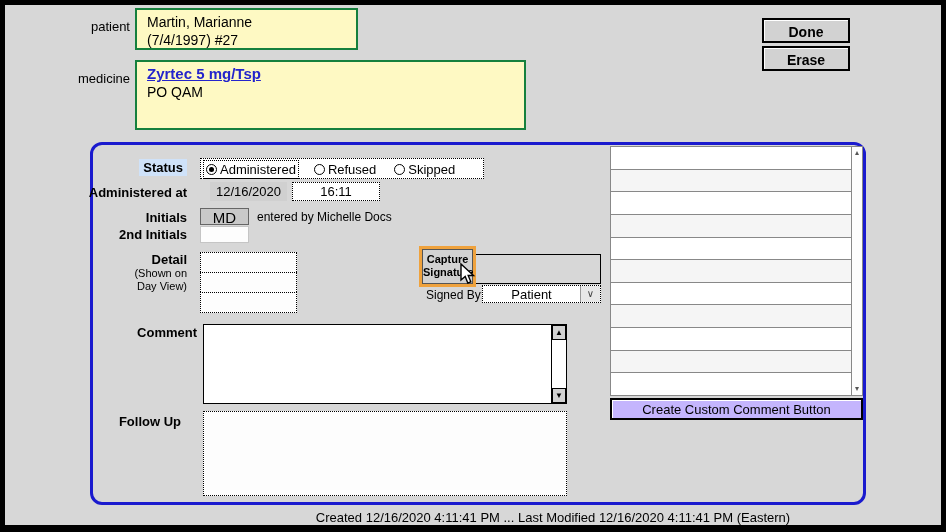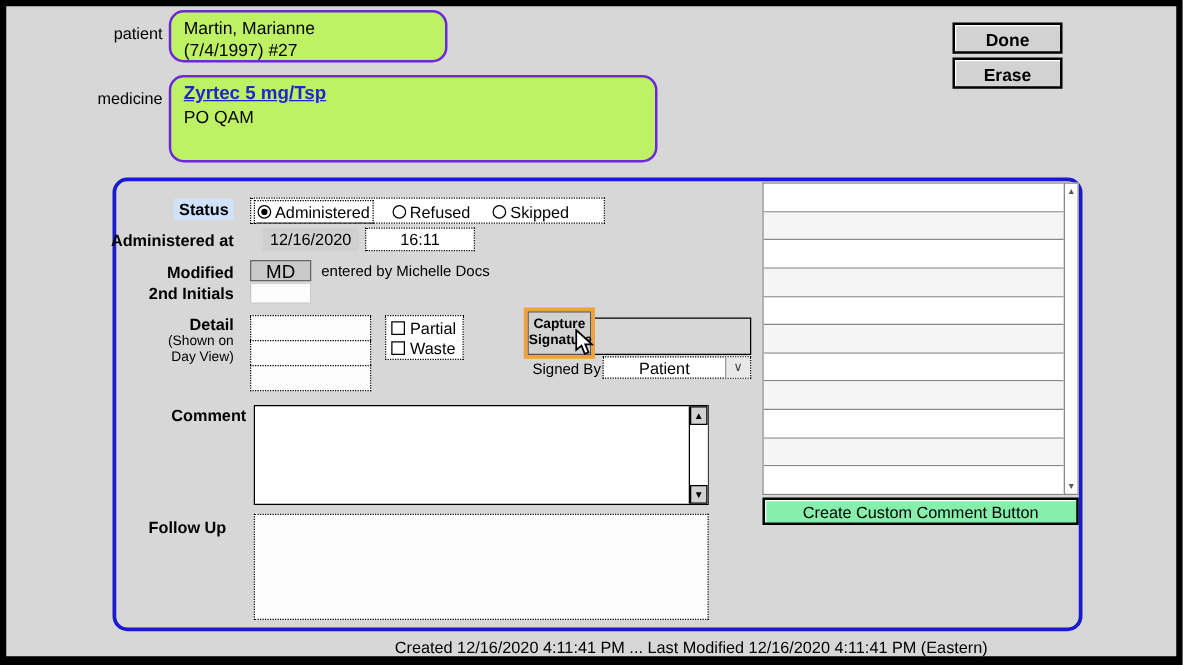--- a/index.html
+++ b/index.html
@@ -4,21 +4,21 @@
 <style>
   * { box-sizing: border-box; margin: 0; padding: 0; }
   html,body { width:946px; height:532px; }
   body { font-family: "Liberation Sans", sans-serif; background:#000; position:relative; }
   .win { position:absolute; inset:0; border:5px solid #000; border-bottom-width:7px; background:#d7d7d7; }
   .abs { position:absolute; }
   .rlabel { position:absolute; text-align:right; font-weight:bold; font-size:13px; color:#000; }
   .plain { font-weight:normal; }
 
   
-  .bluebox { position:absolute; background:#bef264; border:2px solid #6d28d9; border-radius:12px; padding:3px 10px; font-size:14px; color:#000; line-height:18px; }
+  .bluebox { position:absolute; background:#fef9c3; border:2px solid #15803d; border-radius:0; padding:3px 10px; font-size:14px; color:#000; line-height:18px; }
   .medlink { color:#2424cc; font-weight:bold; text-decoration:underline; font-size:15px; }
   .btn { position:absolute; background:#d2d2d2; border:2px solid #000; font-weight:bold; font-size:14px; text-align:center; color:#000; padding-top:2px; box-shadow:inset 1px 1px 0 #fff; }
 
   
   .panel { position:absolute; border:3px solid #1a1ace; border-radius:12px; background:transparent; }
 
   .status-hl { background:#cfe2f9; padding:1px 4px; font-weight:bold; font-size:13px; }
   .radiogroup { position:absolute; background:#fff; border:1px dotted #000; display:flex; align-items:flex-end; font-size:13px; padding:0 3px; gap:14px; }
   .radio-item { display:flex; align-items:center; gap:3px; padding:1px 2px; }
   .radio-item.focused { outline:1px dotted #000; }
@@ -53,21 +53,21 @@
 
   .followbox { position:absolute; background:#fdfdfd; border:1px dotted #000; }
 
   .clist { position:absolute; display:flex; }
   .rows { flex:1; display:flex; flex-direction:column; border:1px solid #888; border-right:none; }
   .crow { flex:1; border-bottom:1px solid #888; background:#fff; }
   .crow:nth-child(even) { background:#f5f5f5; }
   .crow:last-child { border-bottom:none; }
   .minis { width:12px; border:1px solid #888; background:#fdfdfd; display:flex; flex-direction:column; justify-content:space-between; }
   .mini-arrow { font-size:8px; color:#555; text-align:center; height:12px; line-height:12px; }
-  .createbtn { position:absolute; background:#86efac; border:2px solid #000; box-shadow:inset 1px 1px 0 #fff; font-size:13px; text-align:center; padding-top:1px; color:#000; }
+  .createbtn { position:absolute; background:#c4b5fd; border:2px solid #000; box-shadow:inset 1px 1px 0 #fff; font-size:13px; text-align:center; padding-top:1px; color:#000; }
 
   .footer { position:absolute; font-size:13px; color:#000; text-align:center; }
 </style>
 </head>
 <body>
 
 <div class="win">
 
   <div class="rlabel plain" style="left:55px;top:14px;width:70px;font-weight:normal;">patient</div>
   <div class="bluebox" style="left:130px;top:3px;width:223px;height:42px;">
@@ -101,46 +101,36 @@
     <span class="radio-item">
       <span class="rc"></span>
       <span>Skipped</span>
     </span>
   </div>
 
   <div class="rlabel" style="left:30px;top:180px;width:152px;">Administered at</div>
   <div class="datefield" style="left:205px;top:177px;width:77px;height:19px;">12/16/2020</div>
   <div class="timefield" style="left:287px;top:177px;width:88px;height:19px;">16:11</div>
 
-  <div class="rlabel" style="left:80px;top:205px;width:102px;">Modified</div>
+  <div class="rlabel" style="left:80px;top:205px;width:102px;">Initials</div>
   <div class="initfield" style="left:195px;top:203px;width:49px;height:17px;">MD</div>
   <div class="abs" style="left:252px;top:205px;font-size:12px;">entered by Michelle Docs</div>
 
   <div class="rlabel" style="left:80px;top:222px;width:102px;">2nd Initials</div>
   <div class="init2field" style="left:195px;top:221px;width:49px;height:17px;"></div>
 
   <div class="rlabel" style="left:80px;top:247px;width:102px;text-align:right;">Detail</div>
   <div class="rlabel plain" style="left:80px;top:262px;width:102px;font-weight:normal;font-size:11px;">(Shown on</div>
   <div class="rlabel plain" style="left:80px;top:275px;width:102px;font-weight:normal;font-size:11px;">Day View)</div>
   <div class="detailfields" style="left:195px;top:247px;width:97px;height:61px;">
     <div class="dfield"></div>
     <div class="dfield"></div>
     <div class="dfield"></div>
   </div>
 
-  <div class="cbgroup" style="left:303px;top:247px;width:63px;height:36px;">
-    <span class="cb">
-      <span class="cbbox"></span>
-      <span>Partial</span>
-    </span>
-    <span class="cb">
-      <span class="cbbox"></span>
-      <span>Waste</span>
-    </span>
-  </div>
 
   <div class="sigbox" style="left:426px;top:249px;width:170px;height:30px;"></div>
   <div class="capbtn" style="left:417px;top:244px;width:51px;height:35px;">
     <div>Capture</div>
     <div>Signature</div>
   </div>
   <svg class="cursor-svg" style="left:455px;top:258px;" width="16" height="22" viewBox="0 0 16 22">
     <path d="M1,1 L1,17 L5.2,13.5 L7.8,20 L10.8,18.8 L8.2,12.5 L13.5,12.5 Z" fill="#fff" stroke="#000" stroke-width="1.4"></path>
   </svg>
   <div class="signedrow" style="left:421px;top:283px;">Signed By:</div>

